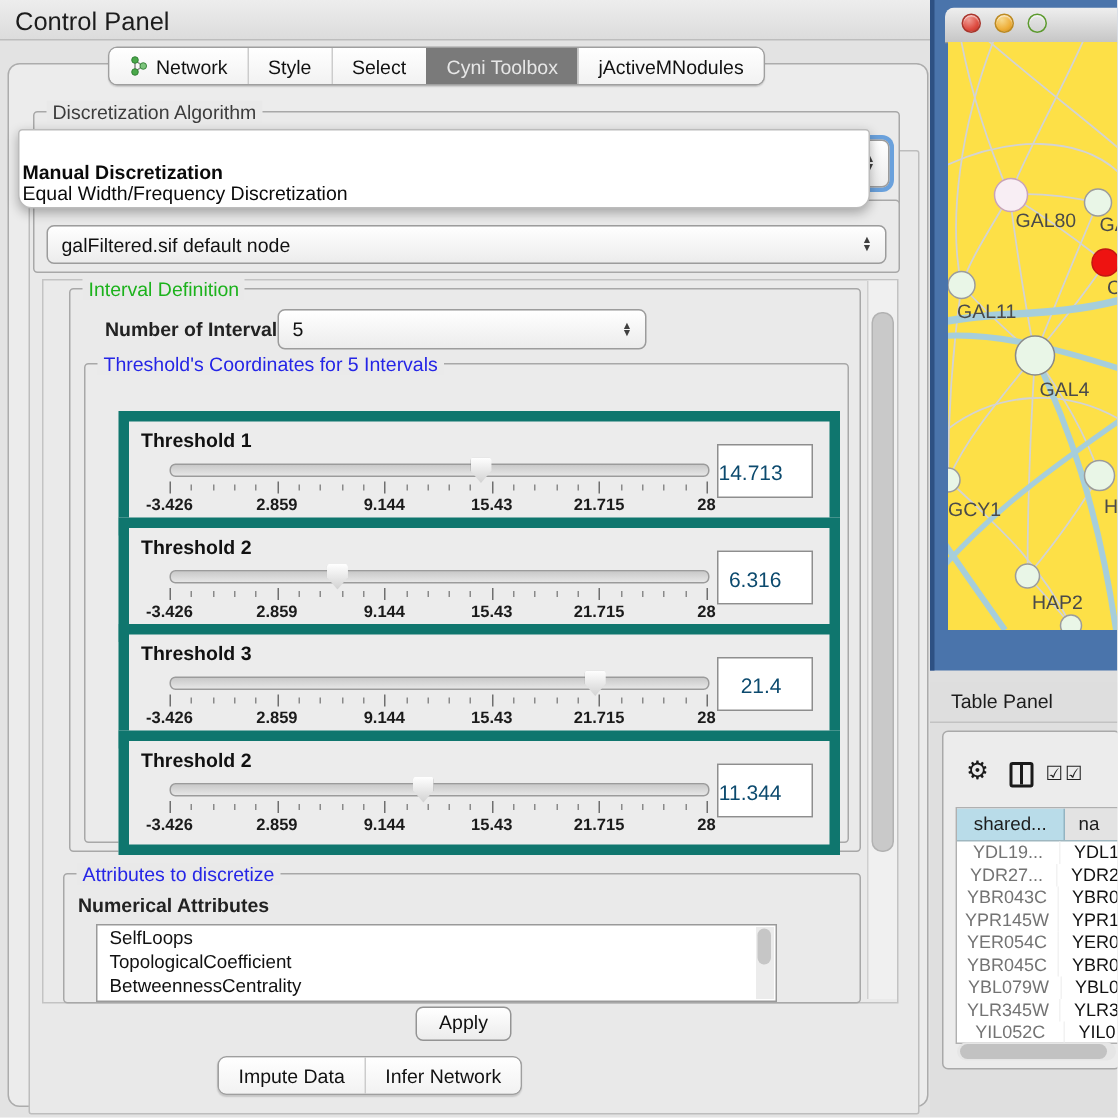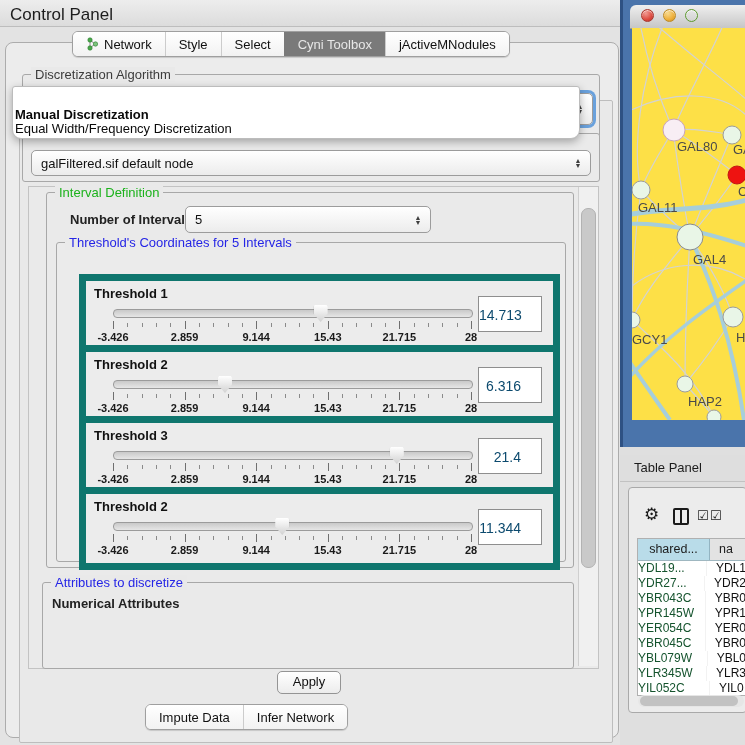--- a/index.html
+++ b/index.html
@@ -115,21 +115,21 @@
   #cols-ico::after{content:"";position:absolute;left:5px;top:0;width:2px;height:13px;background:#1a1a1a;}
   .chk-ico{top:508px;font-size:13px;color:#222;}
   #chk1{left:697px;} #chk2{left:710px;}
   #tp-table{left:637px;top:538px;width:108px;height:156px;background:#ffffff;border:1px solid #b0b0b0;
       overflow:hidden;}
   #tp-head{display:flex;height:21px;border-bottom:1px solid #9fb7c0;}
   .tp-h1{width:71px;background:#b9dce9;border-right:1px solid #93b4c2;font-size:12.5px;
       text-align:center;line-height:21px;color:#1c1c1c;}
   .tp-h2{flex:1;background:#e3e3e3;font-size:12.5px;line-height:21px;padding-left:9px;color:#1c1c1c;}
   .tp-row{display:flex;height:15px;}
-  .tp-c1{width:71px;text-align:left;font-size:12px;line-height:15px;color:#14532d;border-right:1px solid #f2f2f2;}
+  .tp-c1{width:71px;text-align:center;font-size:12px;line-height:15px;color:#737373;border-right:1px solid #f2f2f2;}
   .tp-c2{flex:1;padding-left:9px;font-size:12px;line-height:15px;color:#111;white-space:nowrap;}
   #tp-hscroll{left:638px;top:695px;width:106px;height:12px;background:#e6e6e6;border-radius:6px;}
   #tp-hthumb{position:absolute;left:2px;top:1px;width:98px;height:10px;background:#c2c2c2;border-radius:5px;}
 </style>
 </head>
 <body>
 
 <div id="root">
 
   <div id="left-col" class="abs">
@@ -387,20 +387,28 @@
           <div class="tick-lab" style="left: 80.0006%;">21.715</div>
           <div class="tick-lab" style="left: 100%;">28</div>
         </div>
       <div class="val-box">11.344</div>
     </div>
 
     <div class="abs group" style="left:42px;top:582px;width:530px;height:85px;">
       <span class="group-title gt-blue">Attributes to discretize</span>
     </div>
     <div class="abs" style="left:52px;top:596px;font-weight:bold;font-size:13px;">Numerical Attributes</div>
+    <div id="attr-list" class="abs">
+      <div class="attr-item">SelfLoops</div>
+        <div class="attr-item">TopologicalCoefficient</div>
+        <div class="attr-item">BetweennessCentrality</div>
+        <div id="attr-scroll">
+        <div id="attr-thumb"></div>
+      </div>
+    </div>
 
     <div id="vscroll-track" class="abs"></div>
     <div id="vscroll-thumb" class="abs"></div>
 
     <div id="apply-btn" class="abs">Apply</div>
 
     <div id="bottom-tabs" class="abs tabstrip">
         <div class="tab">
           <span class="tab-label">Impute Data</span>
         </div>

